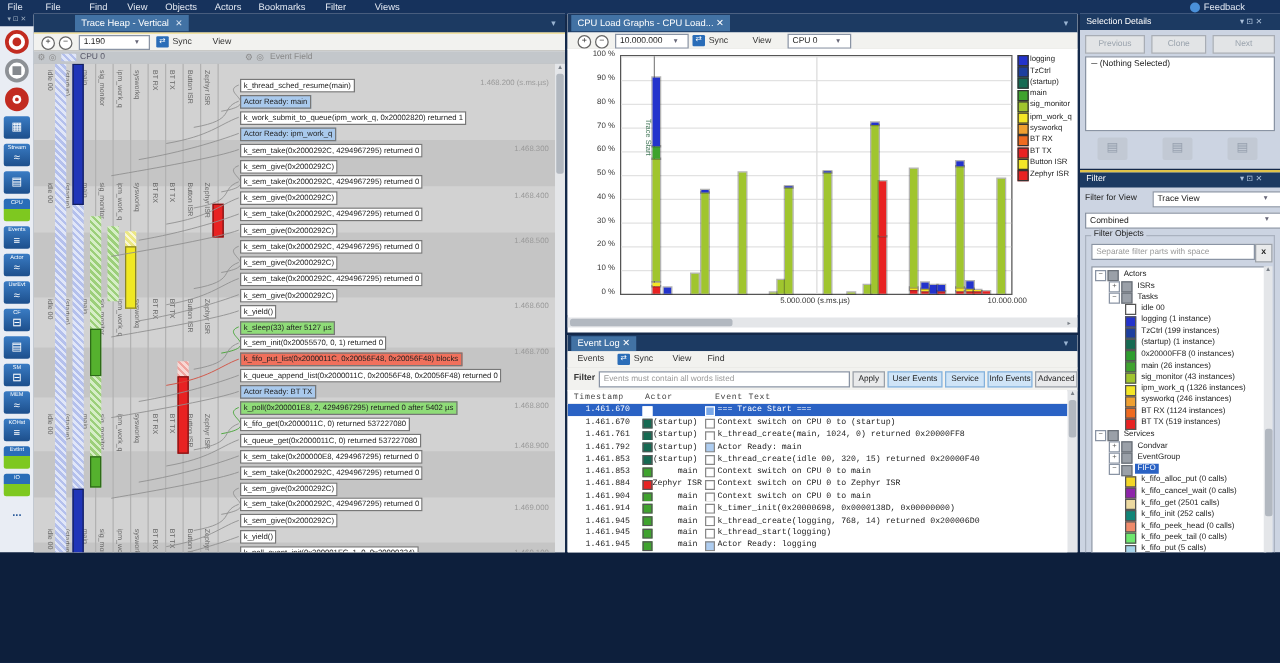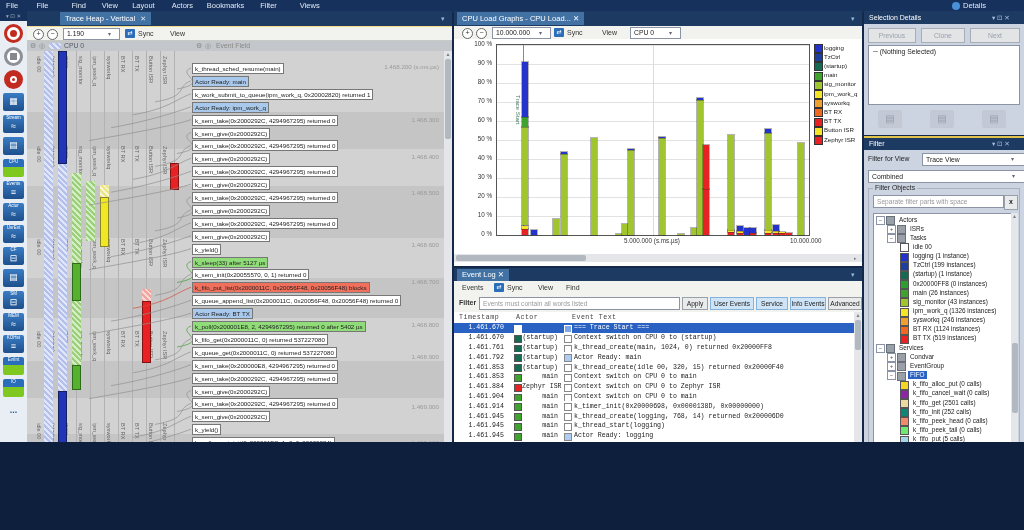--- a/index.html
+++ b/index.html
@@ -22,27 +22,27 @@
 </style>
 </head>
 <body>
 
 <div id="root">
   <div id="menubar" class="a" style="left:0;top:0;width:1024px;height:12px;background:#16325c;">
       <div class="a" style="left: 6px; top: 0px; width: 26.4px; height: 12px; color: rgb(226, 232, 242); font-size: 7.5px; line-height: 12px;">File</div>
       <div class="a" style="left: 36.4px; top: 0px; width: 31px; height: 12px; color: rgb(226, 232, 242); font-size: 7.5px; line-height: 12px;">File</div>
       <div class="a" style="left: 71.4px; top: 0px; width: 26.4px; height: 12px; color: rgb(226, 232, 242); font-size: 7.5px; line-height: 12px;">Find</div>
       <div class="a" style="left: 101.8px; top: 0px; width: 26.4px; height: 12px; color: rgb(226, 232, 242); font-size: 7.5px; line-height: 12px;">View</div>
-      <div class="a" style="left: 132.2px; top: 0px; width: 35.6px; height: 12px; color: rgb(226, 232, 242); font-size: 7.5px; line-height: 12px;">Layout</div>
+      <div class="a" style="left: 132.2px; top: 0px; width: 35.6px; height: 12px; color: rgb(226, 232, 242); font-size: 7.5px; line-height: 12px;">Objects</div>
       <div class="a" style="left: 171.8px; top: 0px; width: 31px; height: 12px; color: rgb(226, 232, 242); font-size: 7.5px; line-height: 12px;">Actors</div>
       <div class="a" style="left: 206.8px; top: 0px; width: 49.4px; height: 12px; color: rgb(226, 232, 242); font-size: 7.5px; line-height: 12px;">Bookmarks</div>
       <div class="a" style="left: 260.2px; top: 0px; width: 35.6px; height: 12px; color: rgb(226, 232, 242); font-size: 7.5px; line-height: 12px;">Filter</div>
       <div class="a" style="left: 299.8px; top: 0px; width: 26.4px; height: 12px; color: rgb(226, 232, 242); font-size: 7.5px; line-height: 12px;">Views</div>
       <div class="a" style="left: 952px; top: 2px; width: 8px; height: 8px; border-radius: 50%; background: rgb(74, 144, 217);"></div>
-      <div class="a" style="left: 963px; top: 0px; width: 50px; height: 12px; color: rgb(226, 232, 242); font-size: 7.5px; line-height: 12px;">Details</div>
+      <div class="a" style="left: 963px; top: 0px; width: 50px; height: 12px; color: rgb(226, 232, 242); font-size: 7.5px; line-height: 12px;">Feedback</div>
     </div>
   <div id="lefttb" class="a" style="left:0;top:12px;width:27px;height:512px;background:#e9edf4;">
       <div class="a" style="left: 0px; top: 0px; width: 27px; height: 9px; background: rgb(22, 50, 92); color: rgb(153, 170, 187); font-size: 5.5px; line-height: 9px; text-align: center;">▾ ⊡ ✕</div>
       <div class="a" style="left: 4px; top: 12px; width: 13px; height: 13px; border-radius: 50%; border: 3px solid rgb(194, 43, 32); background: rgb(255, 255, 255);">
         <div class="a" style="left: 3px; top: 3px; width: 7px; height: 7px; border-radius: 50%; background: rgb(194, 43, 32);"></div>
       </div>
       <div class="a" style="left: 4px; top: 35px; width: 13px; height: 13px; border-radius: 50%; border: 3px solid rgb(141, 145, 150); background: rgb(255, 255, 255);">
         <div class="a" style="left: 3px; top: 3px; width: 7px; height: 7px; background: rgb(133, 137, 142);"></div>
       </div>
       <div class="a" style="left: 4px; top: 58px; width: 13px; height: 13px; border-radius: 50%; border: 3px solid rgb(194, 43, 32); background: rgb(194, 43, 32);">

